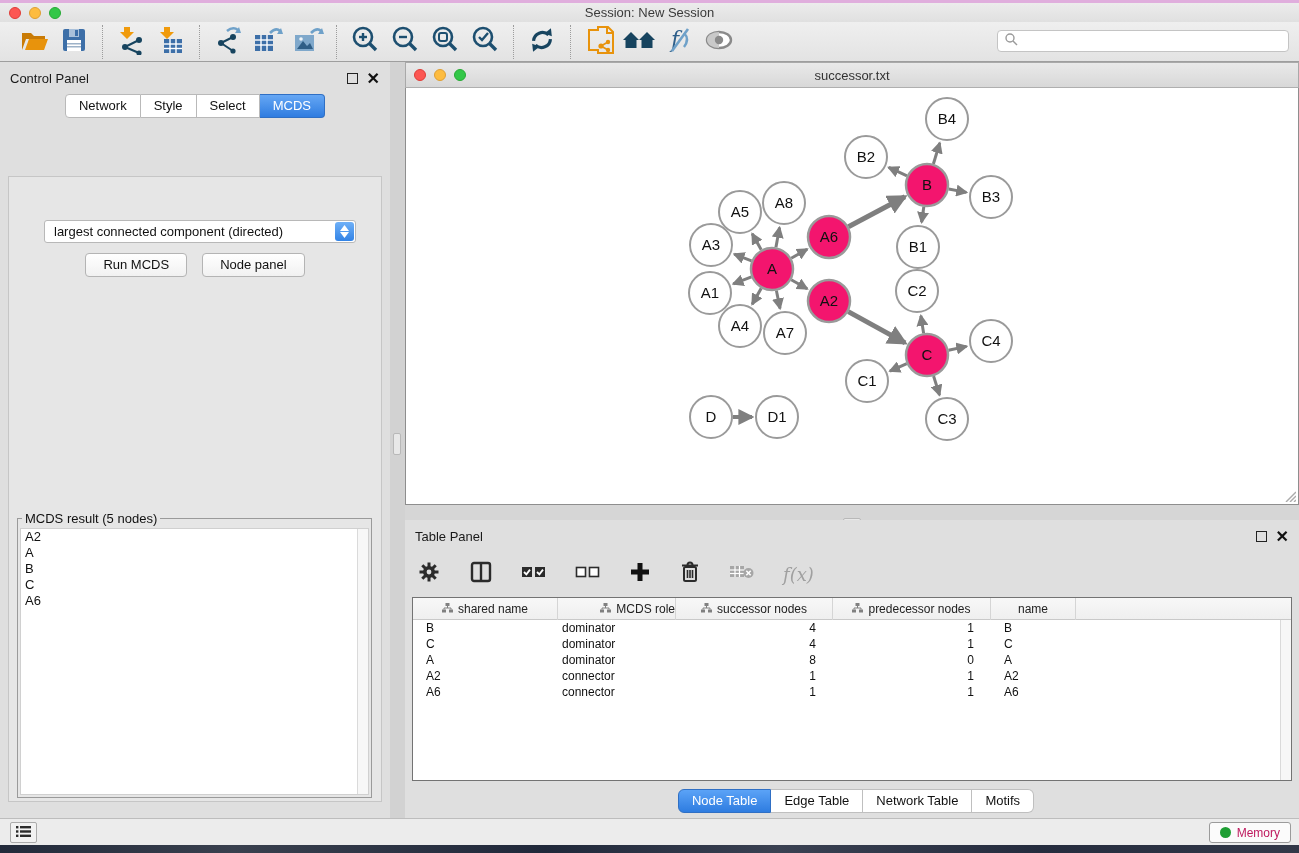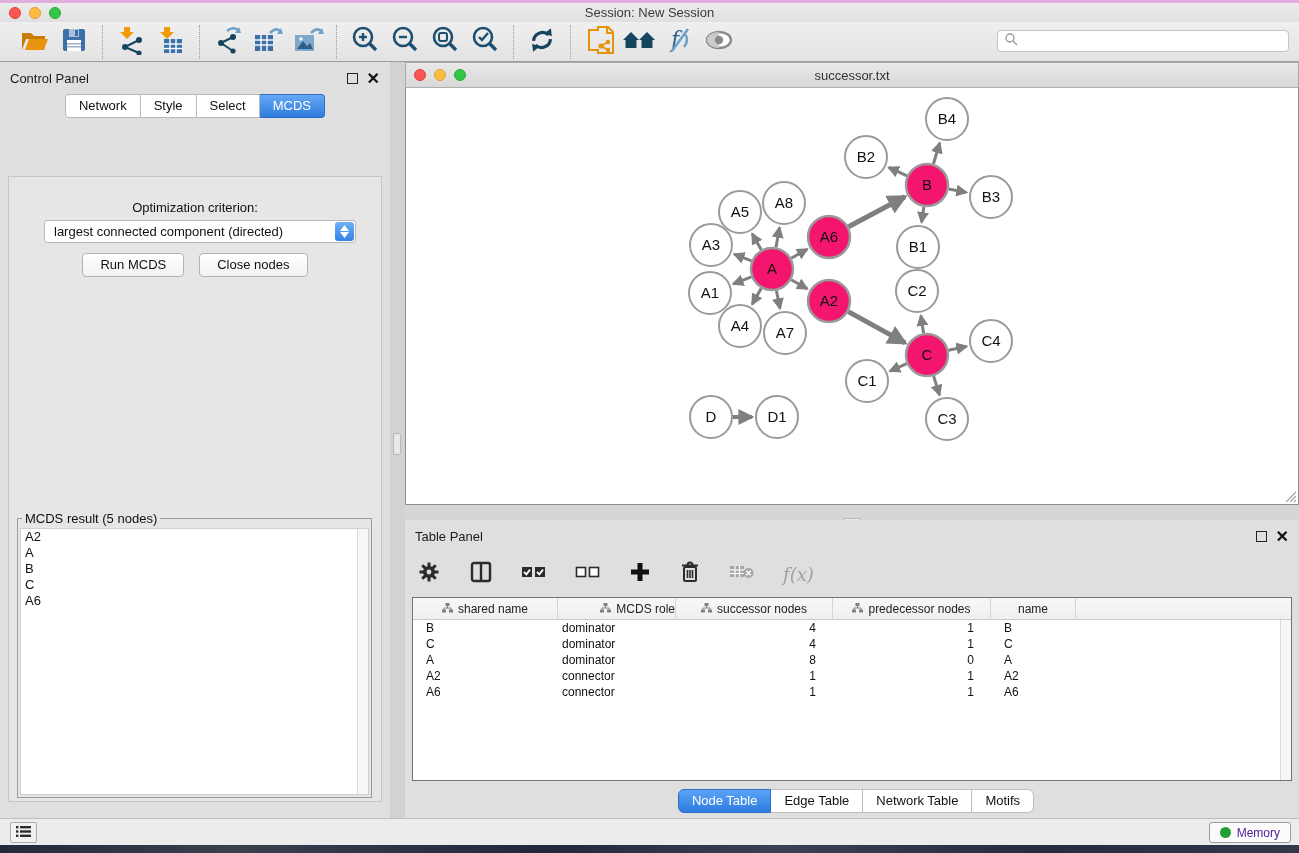--- a/index.html
+++ b/index.html
@@ -97,21 +97,21 @@
   .tp-tab.active { background:linear-gradient(#5BA3F7,#2E7CE0); border-color:#2F6FC4; color:#fff; }
 
   
   .status-bar { position:absolute; left:0; top:818px; width:1299px; height:27px;
     background:#ECECEC; border-top:1px solid #BDBDBD; }
   .list-btn { position:absolute; left:10px; top:3px; width:27px; height:21px; background:#F2F2F2;
     border:1px solid #ABABAB; border-radius:2px; display:flex; align-items:center; justify-content:center; }
   .mem-btn { position:absolute; right:8px; top:3px; height:21px; background:#FBFBFB; border:1px solid #9B9B9B;
     border-radius:3px; display:flex; align-items:center; gap:6px; padding:0 10px; }
   .mem-dot { width:11px; height:11px; border-radius:50%; background:#1E9E33; }
-  .mem-label { font-size:12px; color:#4c1d95; }
+  .mem-label { font-size:12px; color:#be185d; }
   .bottom-strip { position:absolute; left:0; top:845px; width:1299px; height:8px;
     background:linear-gradient(90deg,#222A3A,#39404E 18%,#20283A 42%,#3A4152 60%,#252C3E 80%,#323848); }
 </style>
 </head>
 <body>
 
 <div id="app">
   <div class="top-strip"></div>
 
   <div class="titlebar">
@@ -284,35 +284,34 @@
       <div class="float-ico"></div>
       <div class="close-ico">✕</div>
     </div>
     <div class="cp-tabs">
       <div class="cp-tab">Network</div>
       <div class="cp-tab">Style</div>
       <div class="cp-tab">Select</div>
       <div class="cp-tab active">MCDS</div>
     </div>
     <div class="cp-content">
-      <div class="opt-label">Optimization criterion:</div>
       <div class="dropdown">
         <div class="dval">largest connected component (directed)</div>
         <div class="stepper">
           <svg width="9" height="6" viewBox="0 0 9 6">
               <polygon points="4.5,0 9,6 0,6" fill="#fff"></polygon>
             </svg>
           <svg width="9" height="6" viewBox="0 0 9 6">
               <polygon points="0,0 9,0 4.5,6" fill="#fff"></polygon>
             </svg>
         </div>
       </div>
       <div class="btn-row">
         <button class="pbtn">Run MCDS</button>
-        <button class="pbtn">Close nodes</button>
+        <button class="pbtn">Node panel</button>
       </div>
       <fieldset class="result-fs">
         <legend>MCDS result (5 nodes)</legend>
         <div class="result-list" id="result-list">
           <div class="vscroll"></div>
         <div class="result-item">A2</div>
             <div class="result-item">A</div>
             <div class="result-item">B</div>
             <div class="result-item">C</div>
             <div class="result-item">A6</div>

